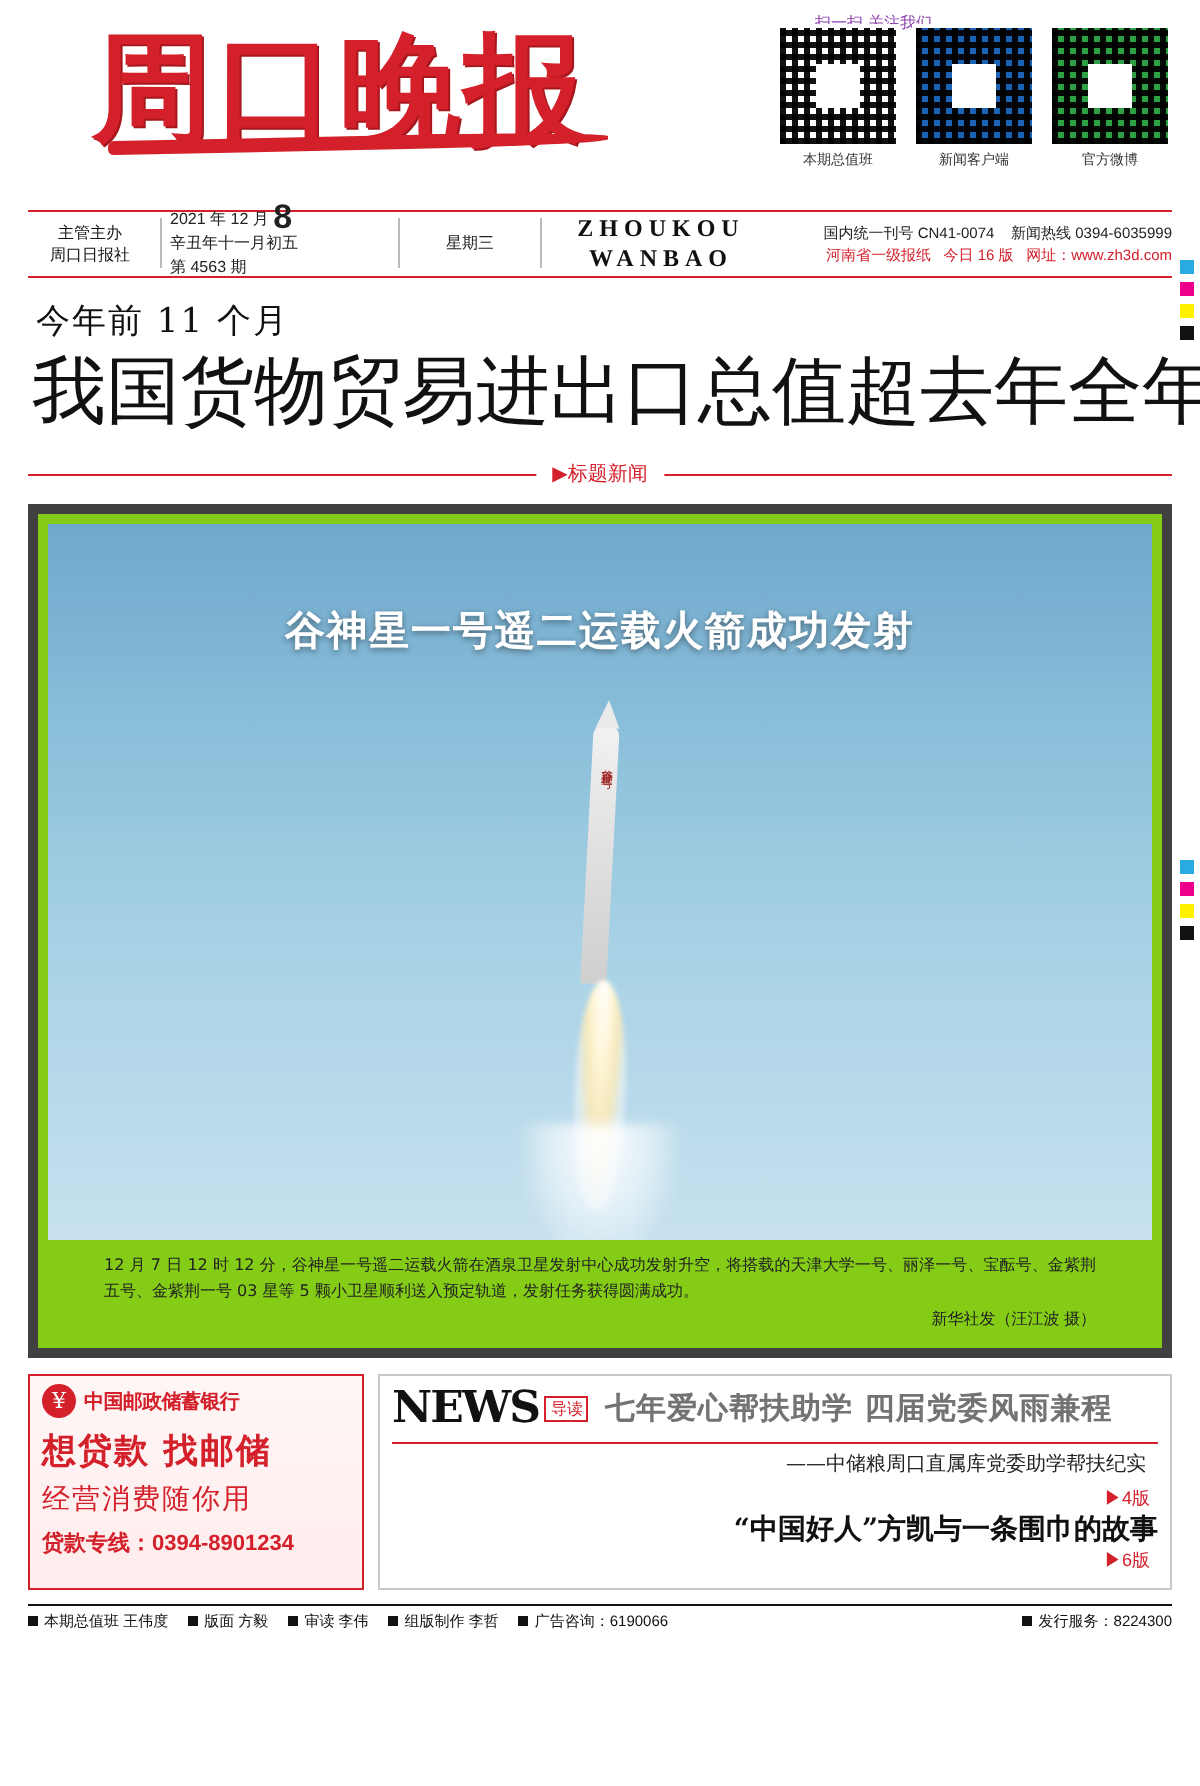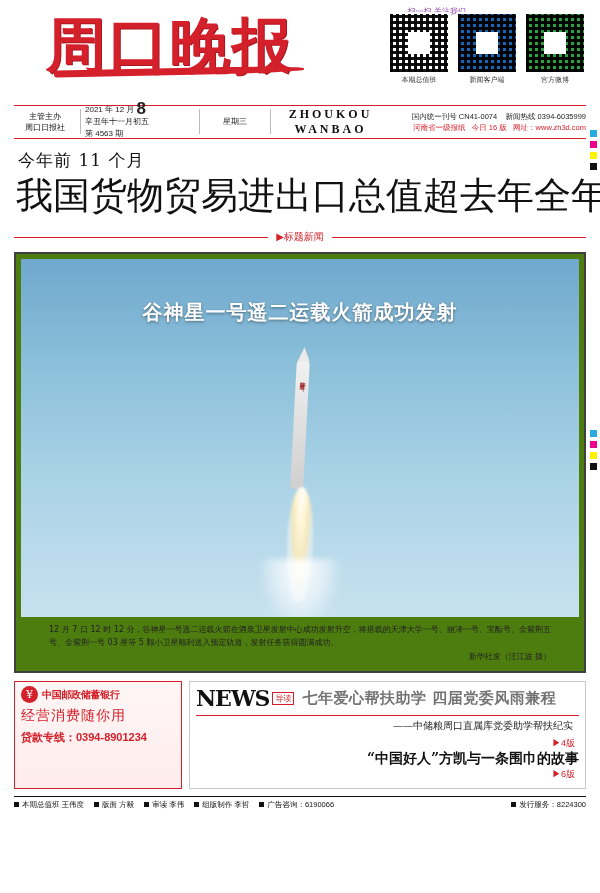--- a/index.html
+++ b/index.html
@@ -193,23 +193,23 @@
     top: 0;
     background: #fff;
     padding: 0 8px;
     color: #d4202a;
     font-size: 10px;
     font-family: "DejaVu Serif", serif;
   }
 
   
   .photo-block {
-    border: 2px solid #404040;
+    border: 5px solid #404040;
     padding: 5px;
-    background: #4d7c0f;
+    background: #84cc16;
     box-sizing: border-box;
   }
   .photo {
     position: relative;
     height: 358px;
     background: linear-gradient(180deg,#6fa8cd 0%, #8cc0da 30%, #a9d2e6 60%, #c7e1ef 100%);
     overflow: hidden;
   }
   .photo-title {
     position: absolute;
@@ -547,20 +547,21 @@
     <div class="caption">12 月 7 日 12 时 12 分，谷神星一号遥二运载火箭在酒泉卫星发射中心成功发射升空，将搭载的天津大学一号、丽泽一号、宝酝号、金紫荆五号、金紫荆一号 03 星等 5 颗小卫星顺利送入预定轨道，发射任务获得圆满成功。</div>
     <div class="caption-src">新华社发（汪江波 摄）</div>
   </div>
 
   <div class="ads">
     <div class="ad-left">
       <div class="bank-row">
         <div class="coin">¥</div>
         <div class="bank-name">中国邮政储蓄银行</div>
       </div>
+      <div class="ad-big">想贷款 找邮储</div>
       <div class="ad-mid">经营消费随你用</div>
       <div class="ad-tel">贷款专线：0394-8901234</div>
     </div>
 
     <div class="ad-right">
       <div class="news-row">
         <div class="news-logo">NEWS</div>
         <div class="news-sub">导读</div>
         <div class="news-head">七年爱心帮扶助学 四届党委风雨兼程</div>
       </div>

